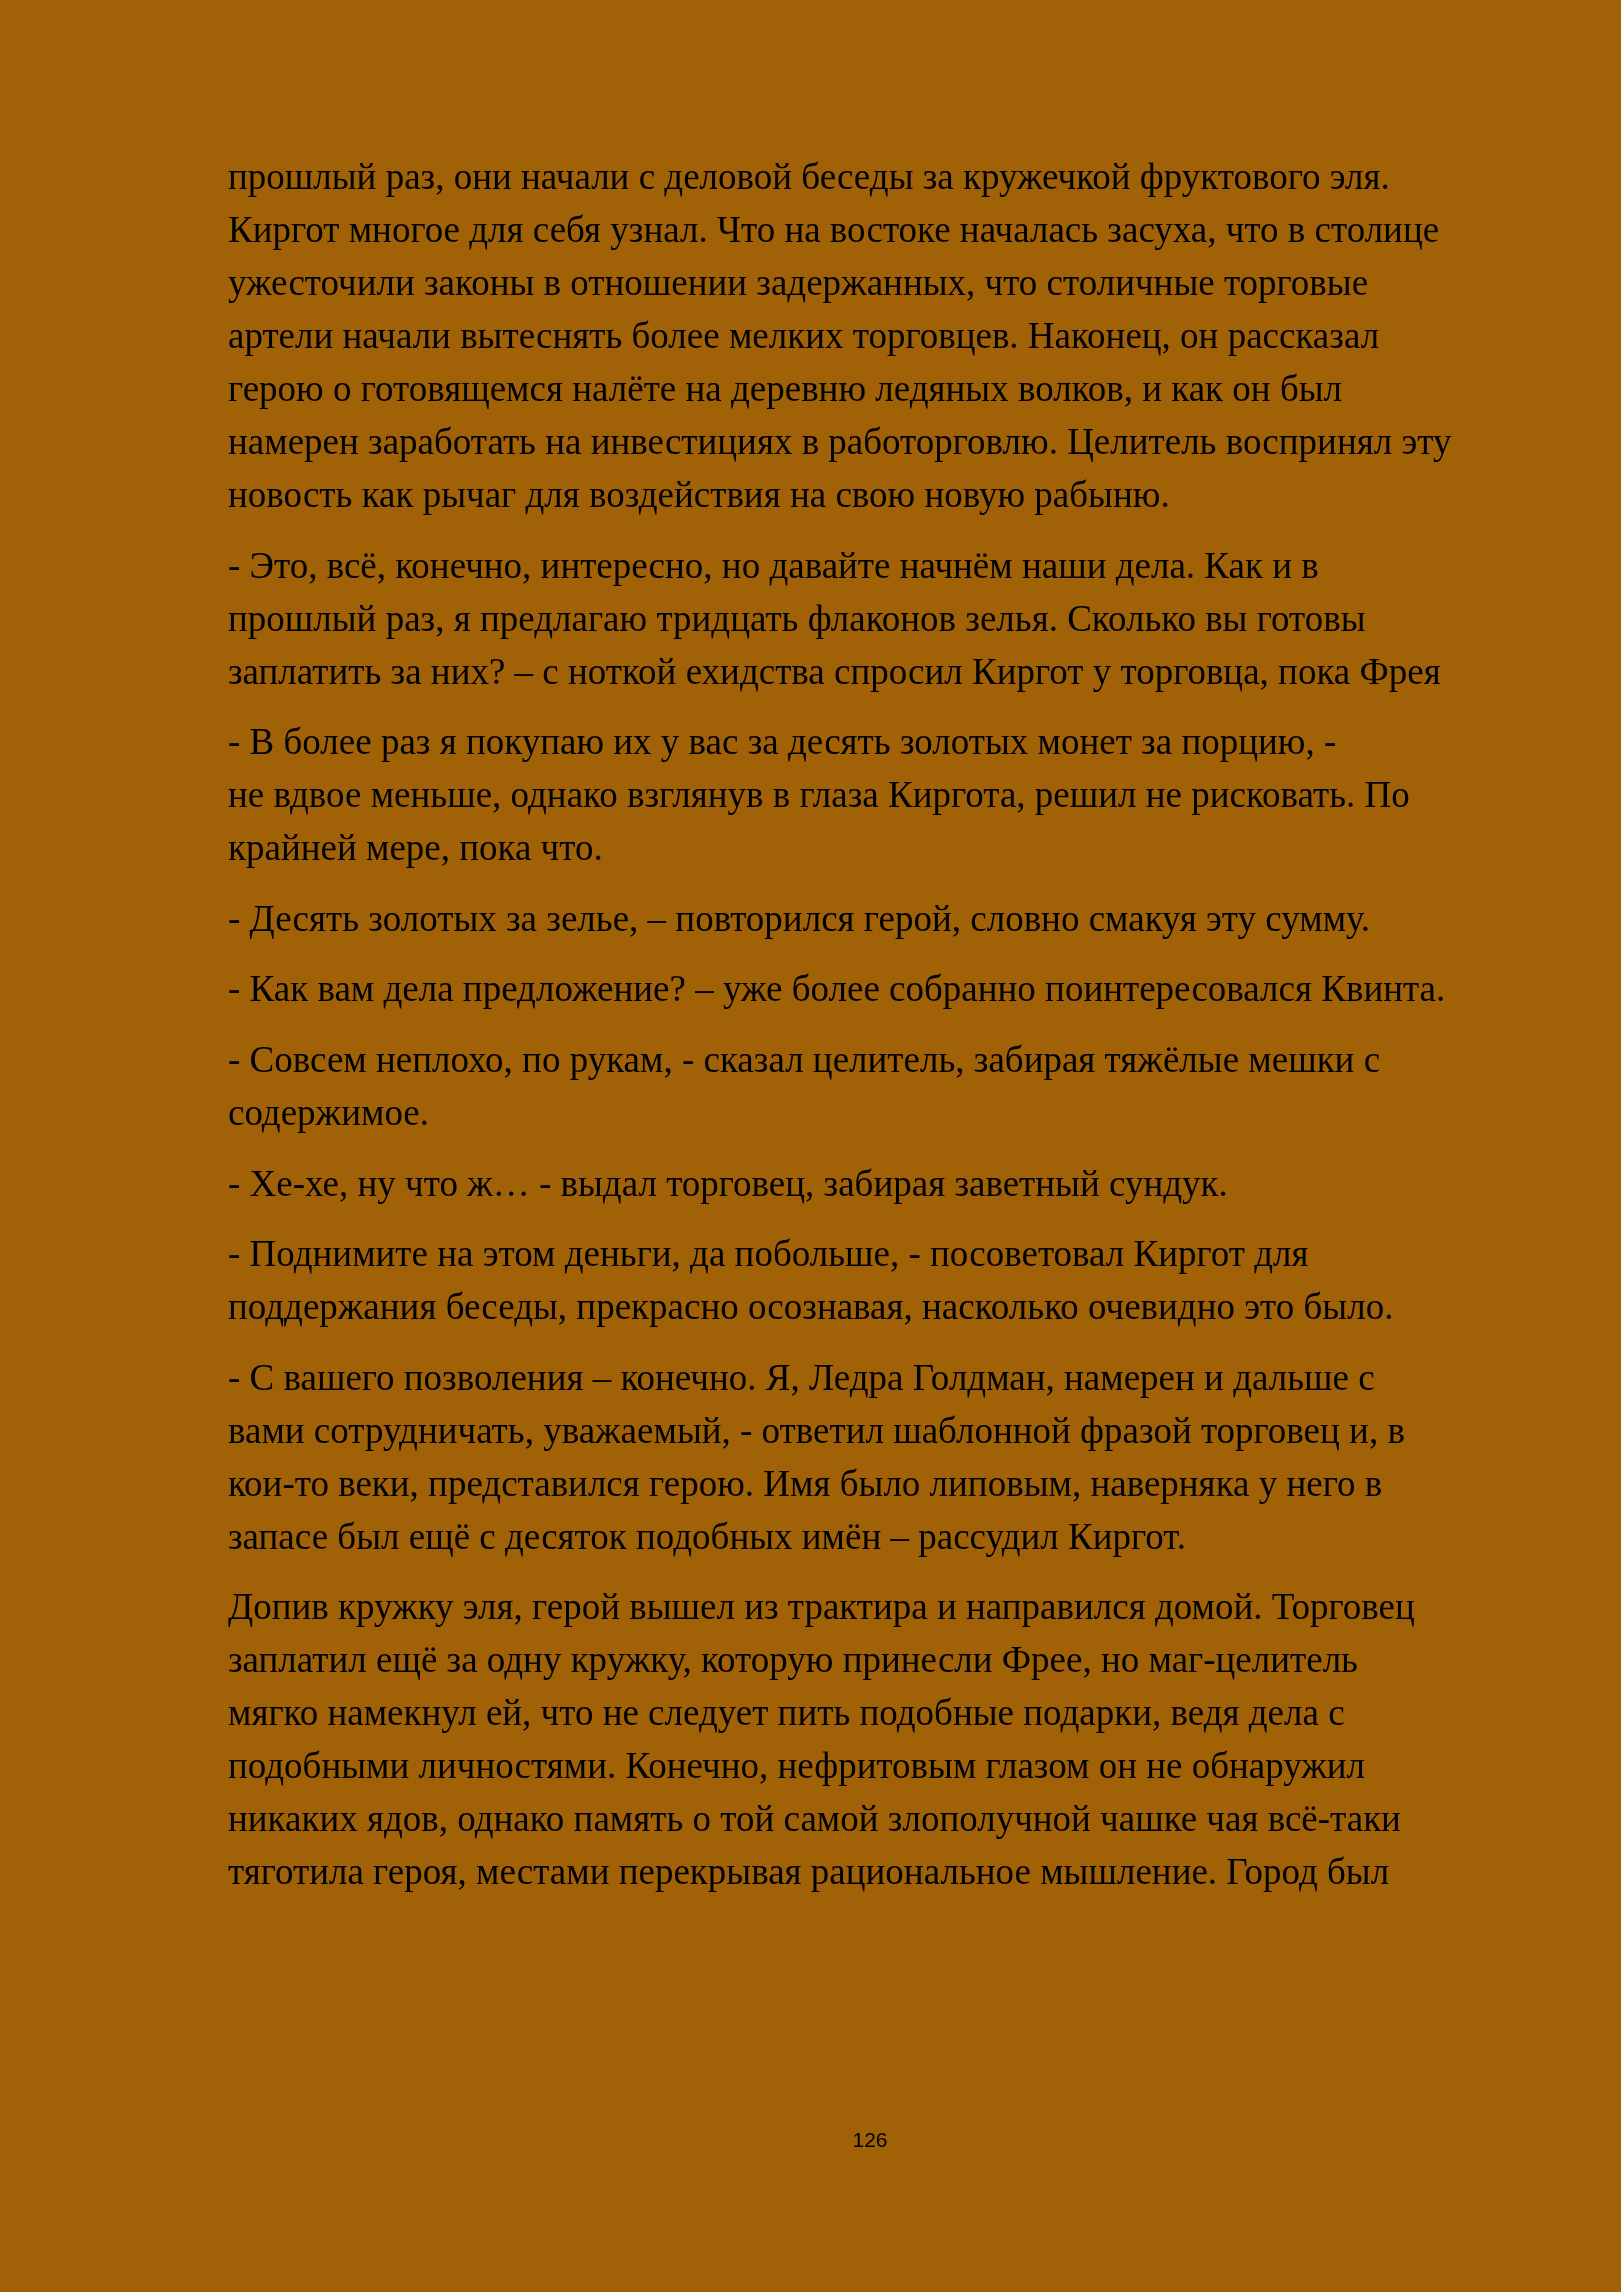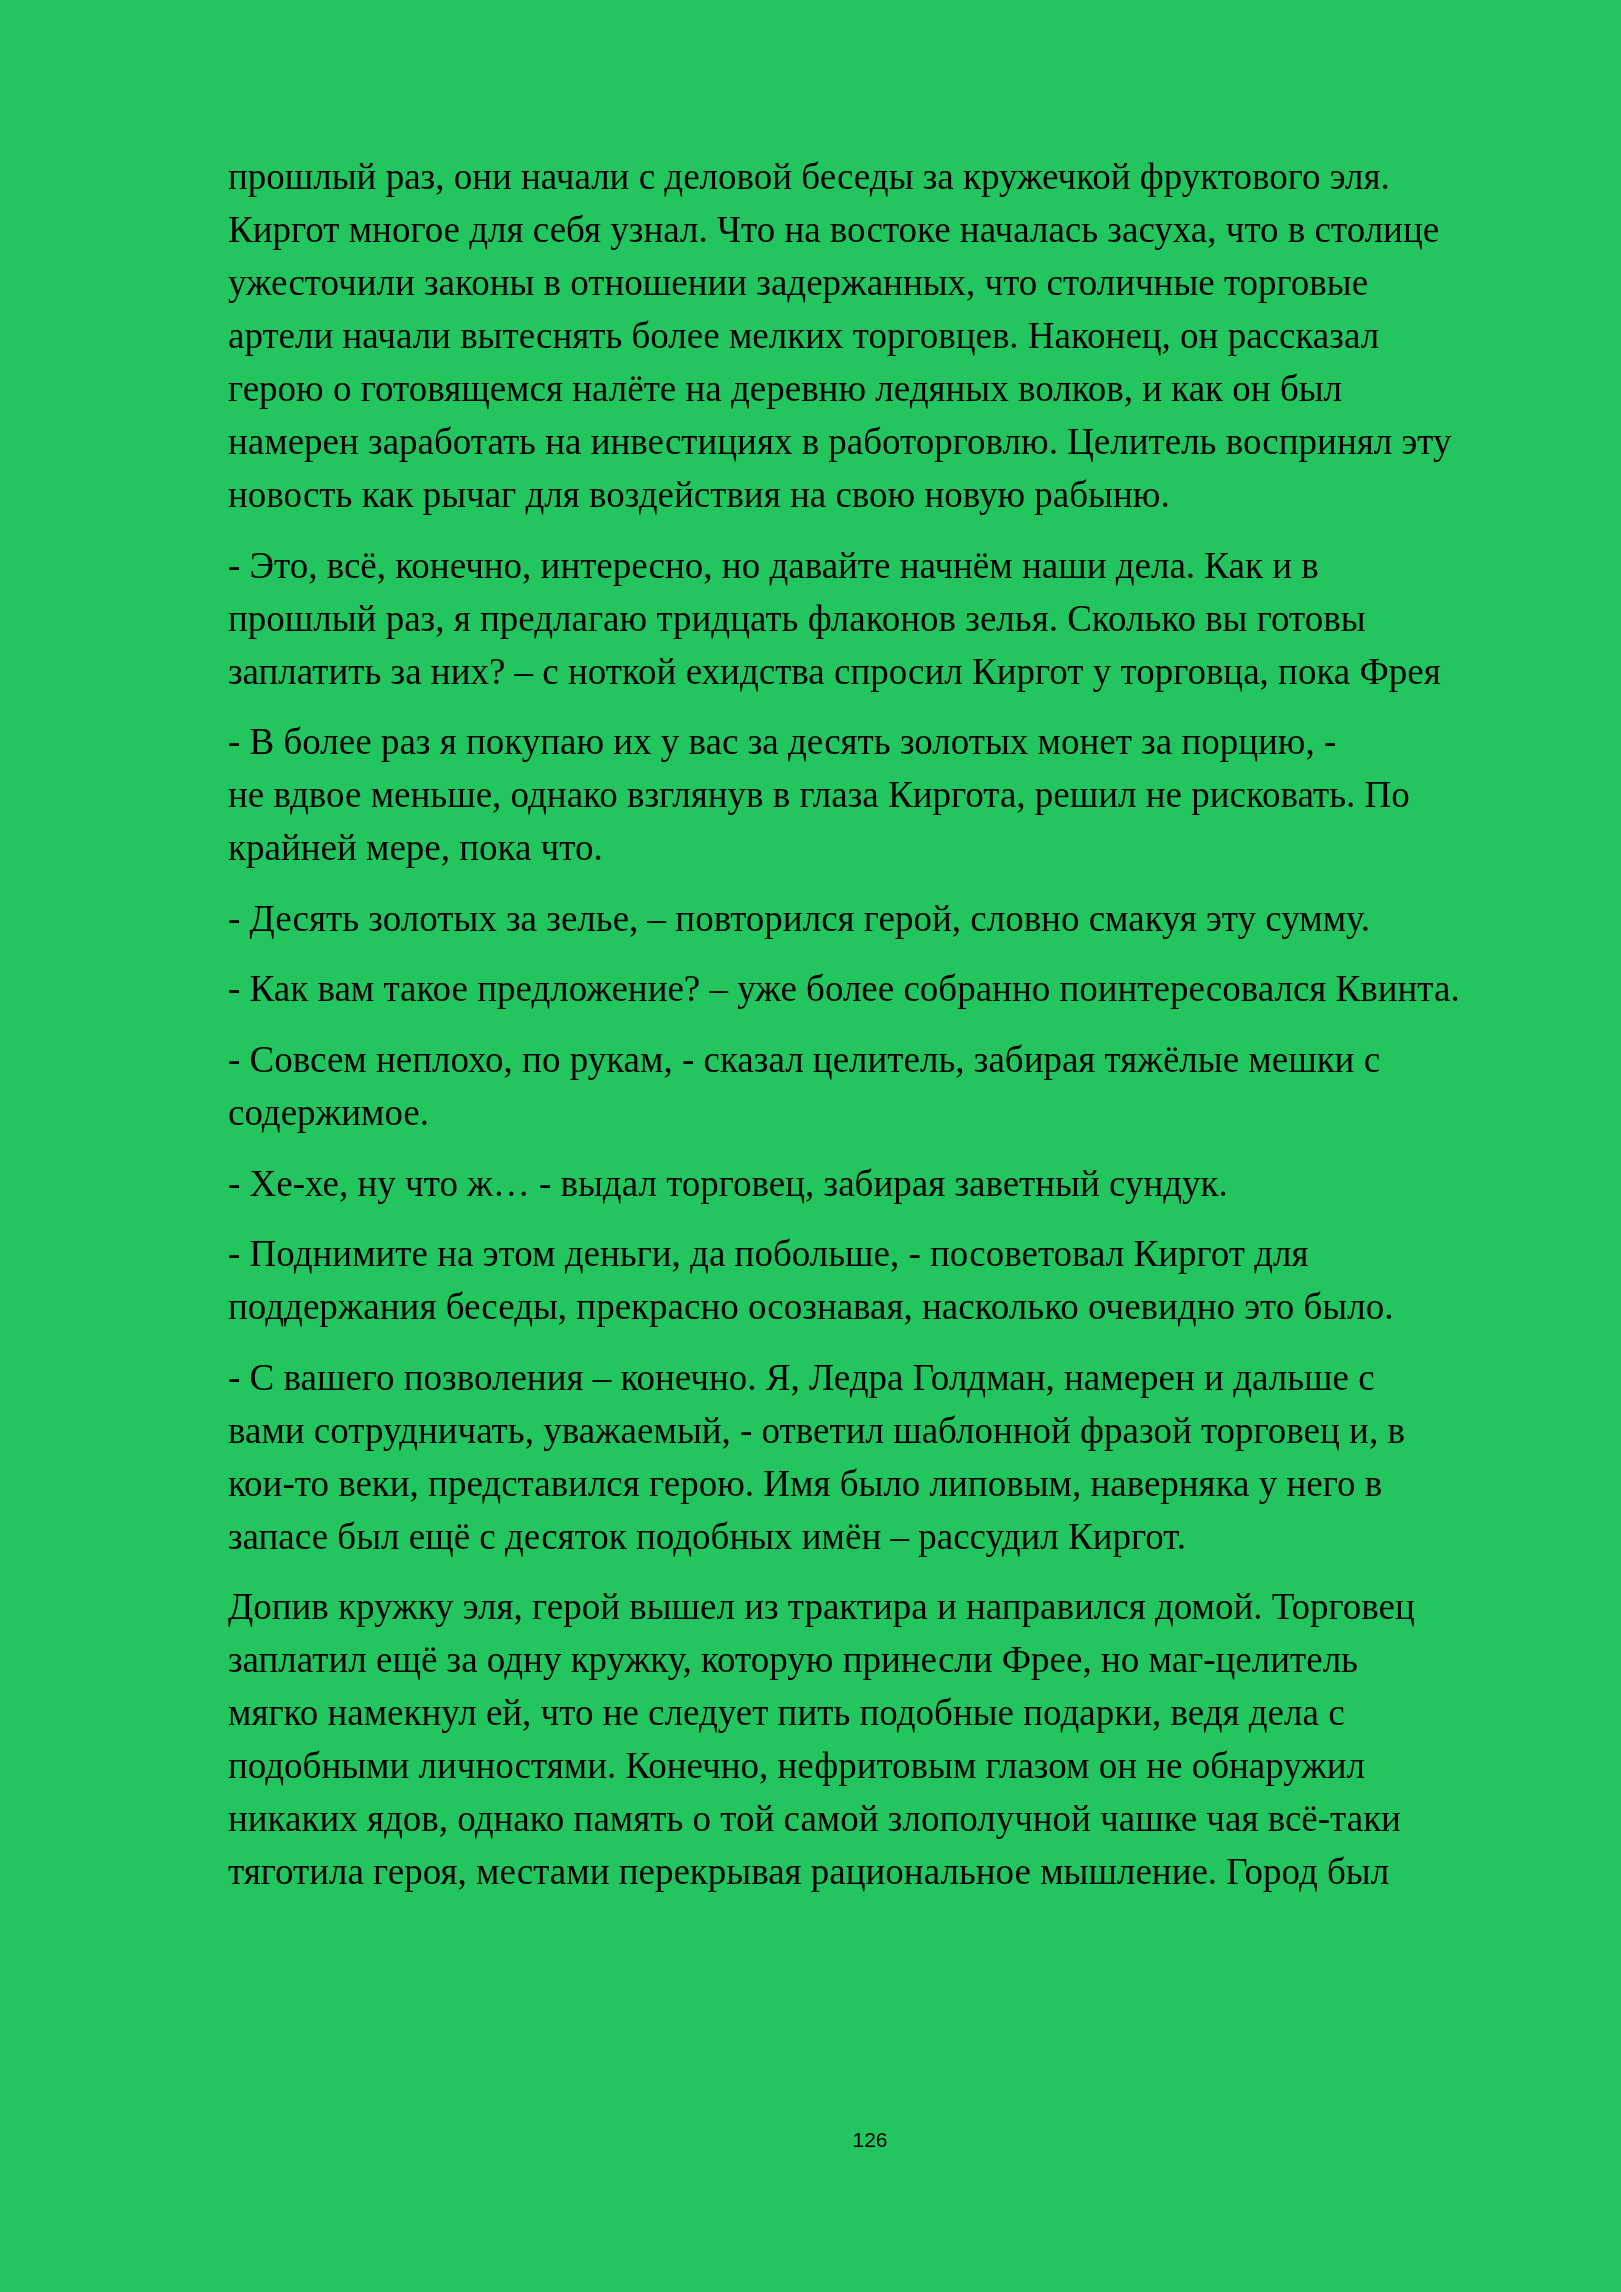--- a/index.html
+++ b/index.html
@@ -41,21 +41,21 @@
     text-align: center;
     font-family: "Liberation Sans", "DejaVu Sans", sans-serif;
     font-size: 21px;
     line-height: 33px;
     color: #000000;
   }
 </style>
 </head>
 <body>
 
-<div class="page" style="background: #22c55e; color: rgb(0, 0, 0); text-decoration: underline;">
+<div class="page" style="background: #a16207; color: rgb(0, 0, 0); text-decoration: underline;">
   <main class="text-block" id="text-block">
       <p class="para">
         <span class="line">прошлый раз, они начали с деловой беседы за кружечкой фруктового эля.</span>
         <span class="line">Киргот многое для себя узнал. Что на востоке началась засуха, что в столице</span>
         <span class="line">ужесточили законы в отношении задержанных, что столичные торговые</span>
         <span class="line">артели начали вытеснять более мелких торговцев. Наконец, он рассказал</span>
         <span class="line">герою о готовящемся налёте на деревню ледяных волков, и как он был</span>
         <span class="line">намерен заработать на инвестициях в работорговлю. Целитель воспринял эту</span>
         <span class="line">новость как рычаг для воздействия на свою новую рабыню.</span>
       </p>
@@ -66,21 +66,21 @@
       </p>
       <p class="para">
         <span class="line">- В более раз я покупаю их у вас за десять золотых монет за порцию, -</span>
         <span class="line">не вдвое меньше, однако взглянув в глаза Киргота, решил не рисковать. По</span>
         <span class="line">крайней мере, пока что.</span>
       </p>
       <p class="para">
         <span class="line">- Десять золотых за зелье, – повторился герой, словно смакуя эту сумму.</span>
       </p>
       <p class="para">
-        <span class="line">- Как вам такое предложение? – уже более собранно поинтересовался Квинта.</span>
+        <span class="line">- Как вам дела предложение? – уже более собранно поинтересовался Квинта.</span>
       </p>
       <p class="para">
         <span class="line">- Совсем неплохо, по рукам, - сказал целитель, забирая тяжёлые мешки с</span>
         <span class="line">содержимое.</span>
       </p>
       <p class="para">
         <span class="line">- Хе-хе, ну что ж… - выдал торговец, забирая заветный сундук.</span>
       </p>
       <p class="para">
         <span class="line">- Поднимите на этом деньги, да побольше, - посоветовал Киргот для</span>

